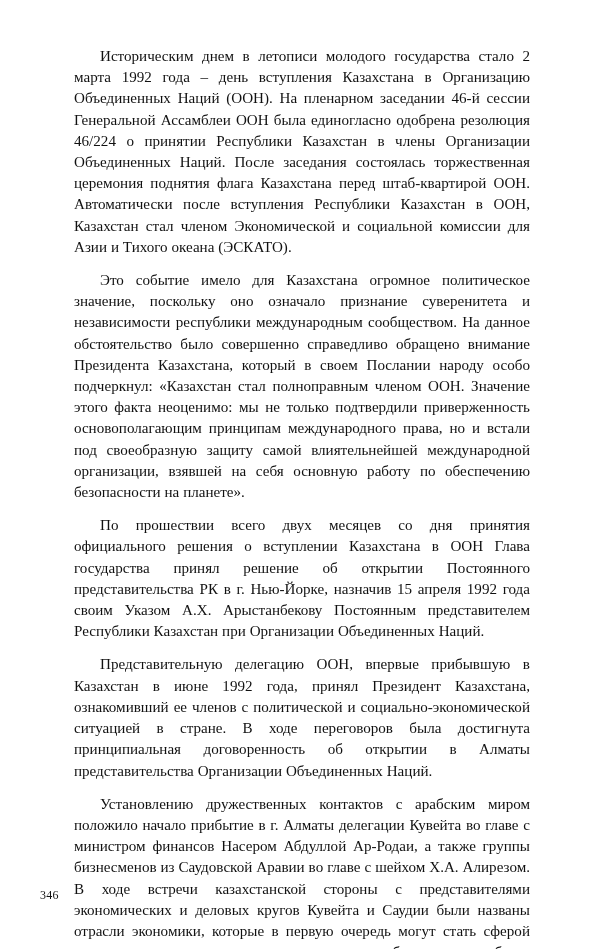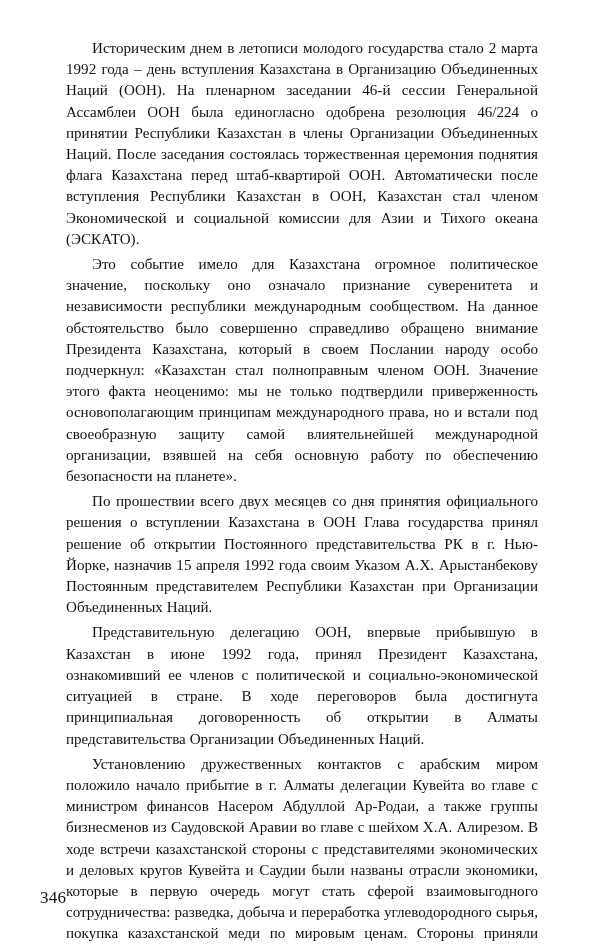--- a/index.html
+++ b/index.html
@@ -23,34 +23,34 @@
     height: 949px;
     box-sizing: border-box;
   }
   .text-column {
     position: absolute;
     left: 62px;
     top: 34px;
     width: 480px;
   }
   .para {
-    margin: 4px;
+    margin: 12px;
     text-align: justify;
     text-justify: inter-word;
     font-size: 15.1px;
     line-height: 21.2px;
     text-indent: 26px;
     hyphens: manual;
     word-spacing: 0.1px;
   }
   .page-number {
     position: absolute;
     left: 40px;
     top: 888px;
-    font-size: 17px;
+    font-size: 12px;
     letter-spacing: 0.3px;
   }
   .watermark {
     position: absolute;
     right: 2px;
     top: 150px;
     width: 20px;
     height: 300px;
     font-family: "Liberation Sans", sans-serif;
     font-size: 11.5px;

